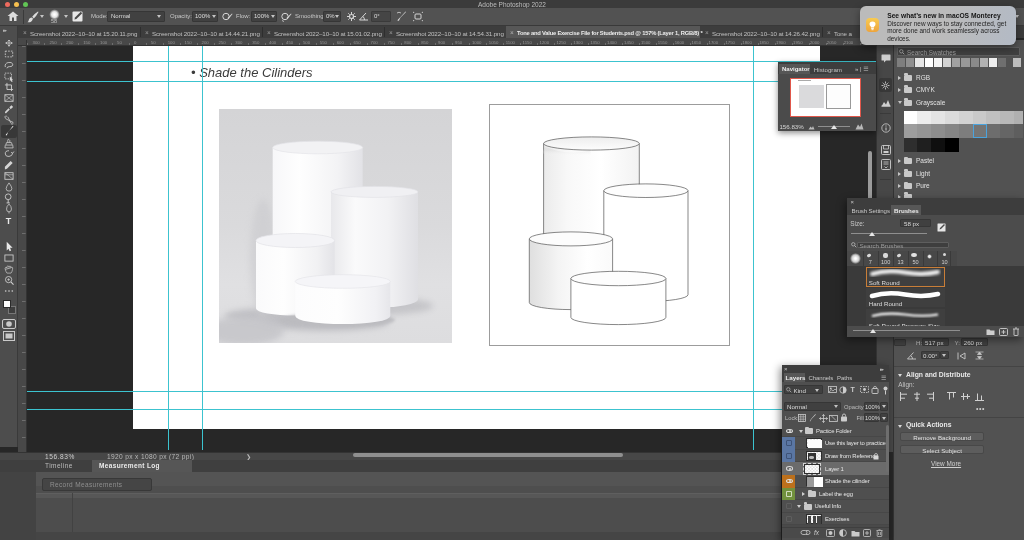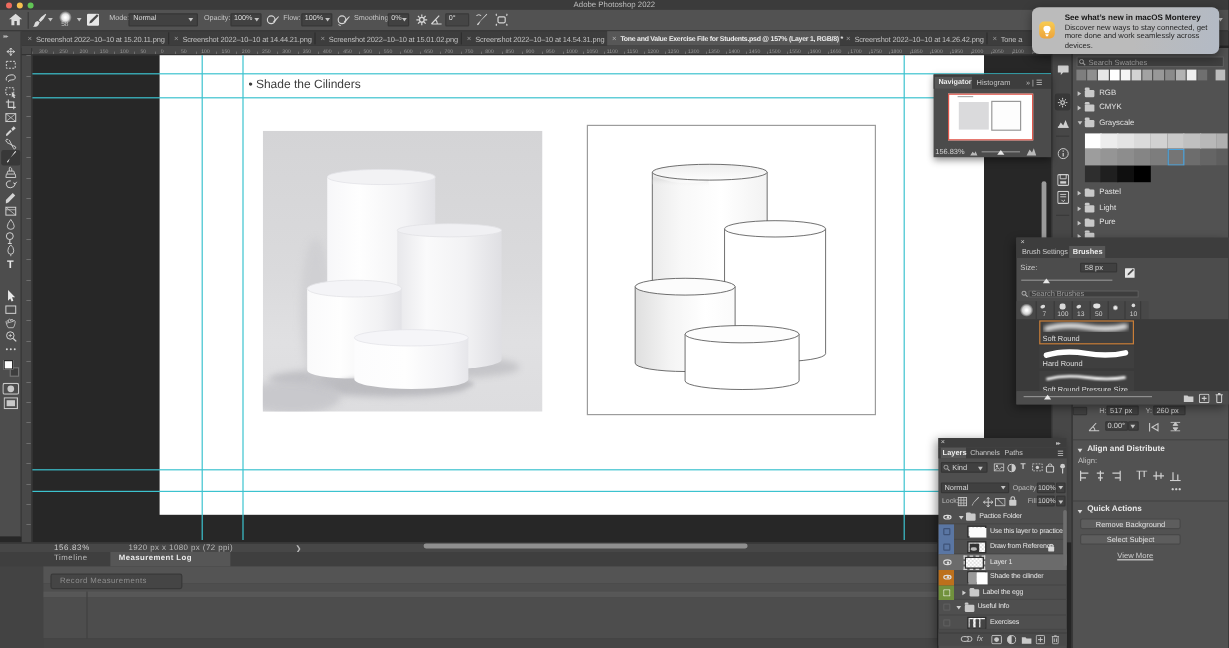--- a/index.html
+++ b/index.html
@@ -249,21 +249,21 @@
         <div class="a" style="left:741.2px;top:0.2px;font-size:4.3px;color:#989898;font-family:'Liberation Sans',sans-serif;white-space:nowrap;">1850</div>
         <div class="a" style="left:758.1px;top:0.2px;font-size:4.3px;color:#989898;font-family:'Liberation Sans',sans-serif;white-space:nowrap;">1900</div>
         <div class="a" style="left:775.0px;top:0.2px;font-size:4.3px;color:#989898;font-family:'Liberation Sans',sans-serif;white-space:nowrap;">1950</div>
         <div class="a" style="left:791.9px;top:0.2px;font-size:4.3px;color:#989898;font-family:'Liberation Sans',sans-serif;white-space:nowrap;">2000</div>
         <div class="a" style="left:808.8px;top:0.2px;font-size:4.3px;color:#989898;font-family:'Liberation Sans',sans-serif;white-space:nowrap;">2050</div>
         <div class="a" style="left:825.7px;top:0.2px;font-size:4.3px;color:#989898;font-family:'Liberation Sans',sans-serif;white-space:nowrap;">2100</div>
         <div class="a" style="left:842.6px;top:0.2px;font-size:4.3px;color:#989898;font-family:'Liberation Sans',sans-serif;white-space:nowrap;">2150</div>
       </div>
       <div class="a" style="left:0;top:6px;width:9px;height:406px;background:#484848;border-right:1px solid #333;background-image:repeating-linear-gradient(180deg,#6e6e6e 0,#6e6e6e 0.8px,#484848 0.8px,#484848 17px);background-size:45% 100%;background-position:100% 0;background-repeat:no-repeat;"></div>
 <div class="a" style="left:114.7px;top:6.1px;width:687.7px;height:382.5px;background:#fff;"></div>
-<div class="a tx" style="left:189px;top:24.5px;font-size:10px;color:#3c3c3c;">• Shade the Cilinders</div>
+<div class="a tx" style="left:173px;top:24.5px;font-size:13px;color:#3c3c3c;font-style:italic;">• Shade the Cilinders</div>
 <div class="a" id="photo" style="left:201.3px;top:68.5px;width:233.2px;height:234.5px;">
 <svg width="233.2" height="234.5" viewBox="0 0 233.2 234.5">
 <defs>
 <linearGradient id="pbg" x1="0" y1="0" x2="0" y2="1">
               <stop offset="0" stop-color="#d4d4d6"></stop>
               <stop offset="0.5" stop-color="#dadadc"></stop>
               <stop offset="0.75" stop-color="#e0e0e2"></stop>
               <stop offset="1" stop-color="#dddddf"></stop>
             </linearGradient>
 <linearGradient id="g1" x1="0" y1="0" x2="1" y2="0">

